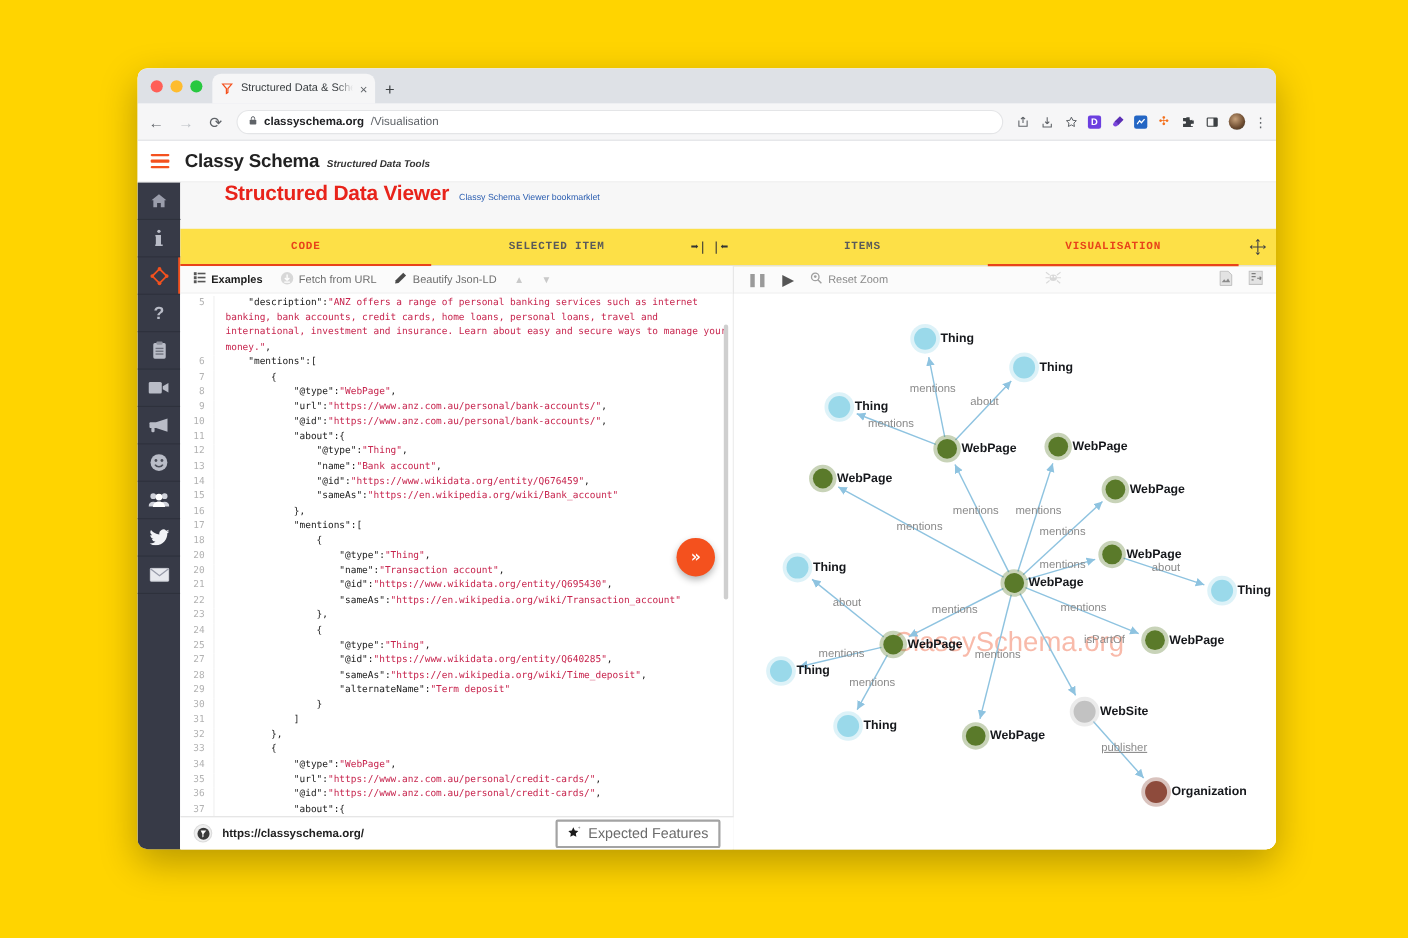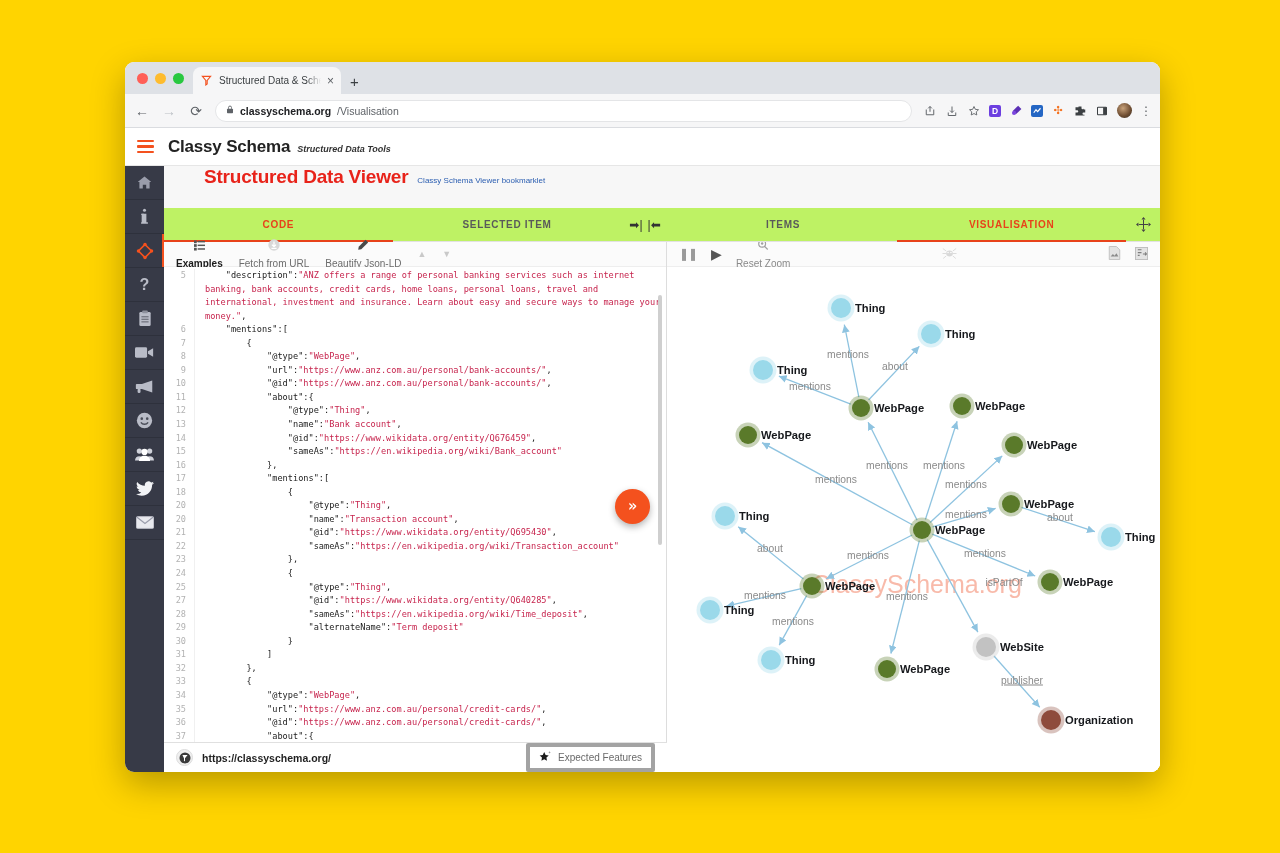--- a/index.html
+++ b/index.html
@@ -113,24 +113,25 @@
 
   .viewer-title-bar {
     height: 42px; background: #f7f7f7;
     display: flex; align-items: baseline; gap: 9px;
     padding-left: 40px;
   }
   .viewer-title { font-size: 19px; font-weight: 700; color: #e8231a; letter-spacing: -0.2px; }
   .viewer-sub { font-size: 8px; color: #2a5db0; }
 
   .tabs-row {
-    height: 34px; background: #bef264;
+    height: 34px; background: #fde047;
     display: flex; align-items: stretch;
     border-bottom: 1px solid #e2e2e2;
     position: relative;
+    font-family: Liberation Mono, monospace;
   }
   .vtab {
     flex: 1; display: flex; align-items: center; justify-content: center;
     font-size: 10px; font-weight: 700; letter-spacing: 0.7px;
     color: #5a5a5a; cursor: pointer; position: relative;
   }
   .vtab.active { color: #e8431a; }
   .vtab.active::after {
     content:''; position:absolute; left:0; right:0; bottom:-1px; height: 2px; background:#e8431a;
   }
@@ -145,21 +146,21 @@
     width: 503px; flex: 0 0 503px;
     display: flex; flex-direction: column;
     background: #fff; border-right: 1px solid #ddd;
     min-height: 0; position: relative;
   }
   .code-toolbar {
     height: 25px; background: #fbfbfb; border-bottom: 1px solid #eee;
     display: flex; align-items: center; gap: 16px; padding: 0 12px;
     font-size: 10px; color: #6d6d6d;
   }
-  .ct-item { display: flex; align-items: center; gap: 5px; cursor: pointer; white-space: nowrap; flex-direction: column; }
+  .ct-item { display: flex; align-items: center; gap: 5px; cursor: pointer; white-space: nowrap; }
   .ct-item.strong { color: #1c1c1c; font-weight: 700; }
   .ct-spacer { flex: 1; }
   .caret { color: #c9c9c9; font-size: 9px; cursor: pointer;}
 
   .code-body {
     flex: 1; overflow: hidden; position: relative;
     font-family: "DejaVu Sans Mono", "Liberation Mono", monospace;
     font-size: 8.6px; line-height: 13.55px;
     background: #fff;
   }
@@ -221,22 +222,22 @@
   }
   .status-logo {
     width: 17px; height: 17px; border-radius: 50%;
     background: #efefef; border: 1px solid #dcdcdc;
     display: flex; align-items: center; justify-content: center;
   }
   .status-url { font-size: 10.5px; color: #1f1f1f; font-weight: 600; }
   .status-spacer { flex: 1; }
   .feat-btn {
     display: flex; align-items: center; gap: 6px;
-    border: 4px solid #a3a3a3; border-radius: 2px;
-    padding: 3px 9px; font-size: 10px; color: #6a6a6a; cursor: pointer;
+    border: 2px solid #a3a3a3; border-radius: 2px;
+    padding: 3px 9px; font-size: 13px; color: #6a6a6a; cursor: pointer;
     background: #fff;
     margin-left: 28px;
   }
 </style>
 </head>
 <body>
 
 <div id="app-frame">
 
   <div class="browser-tabbar">

